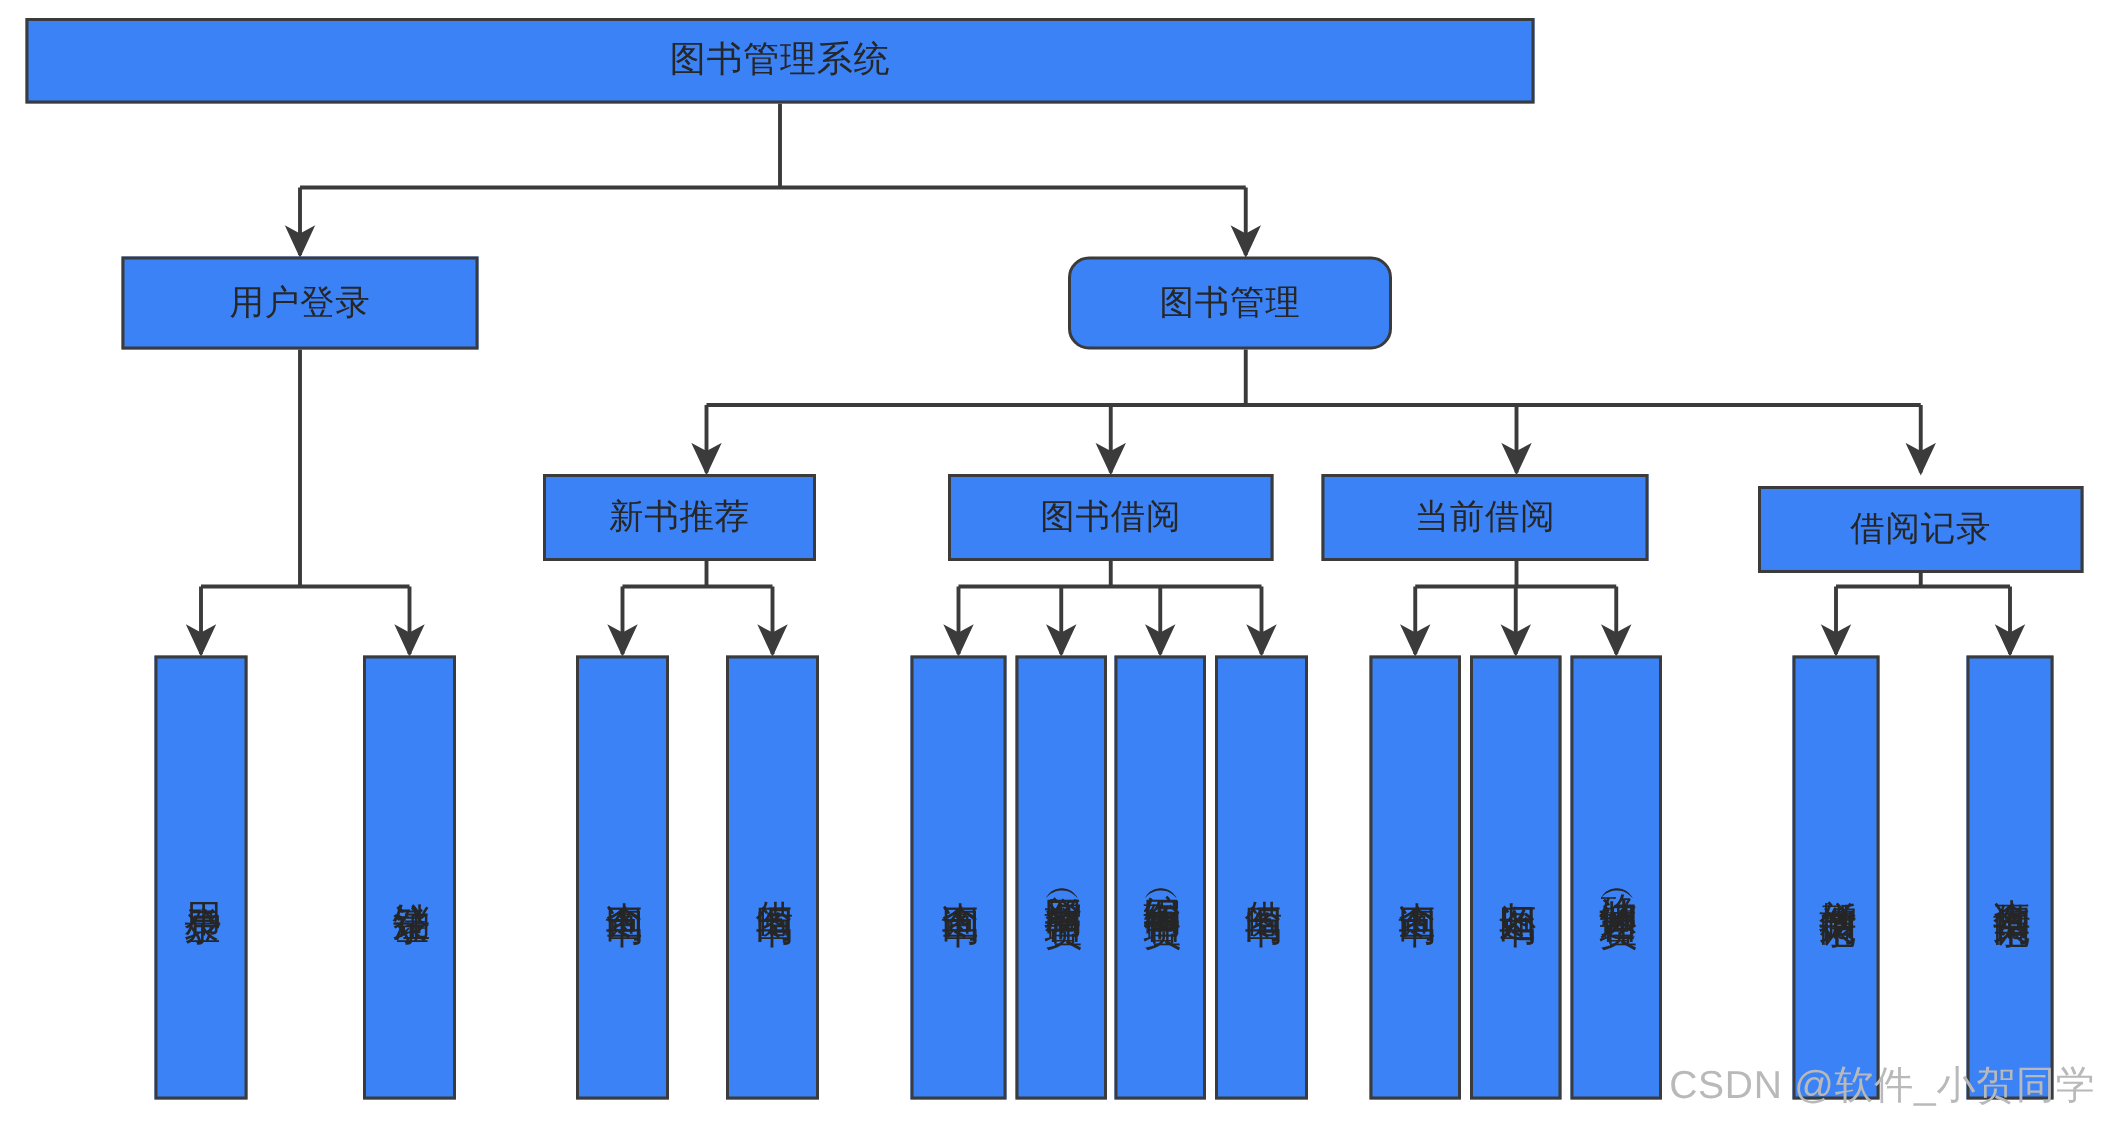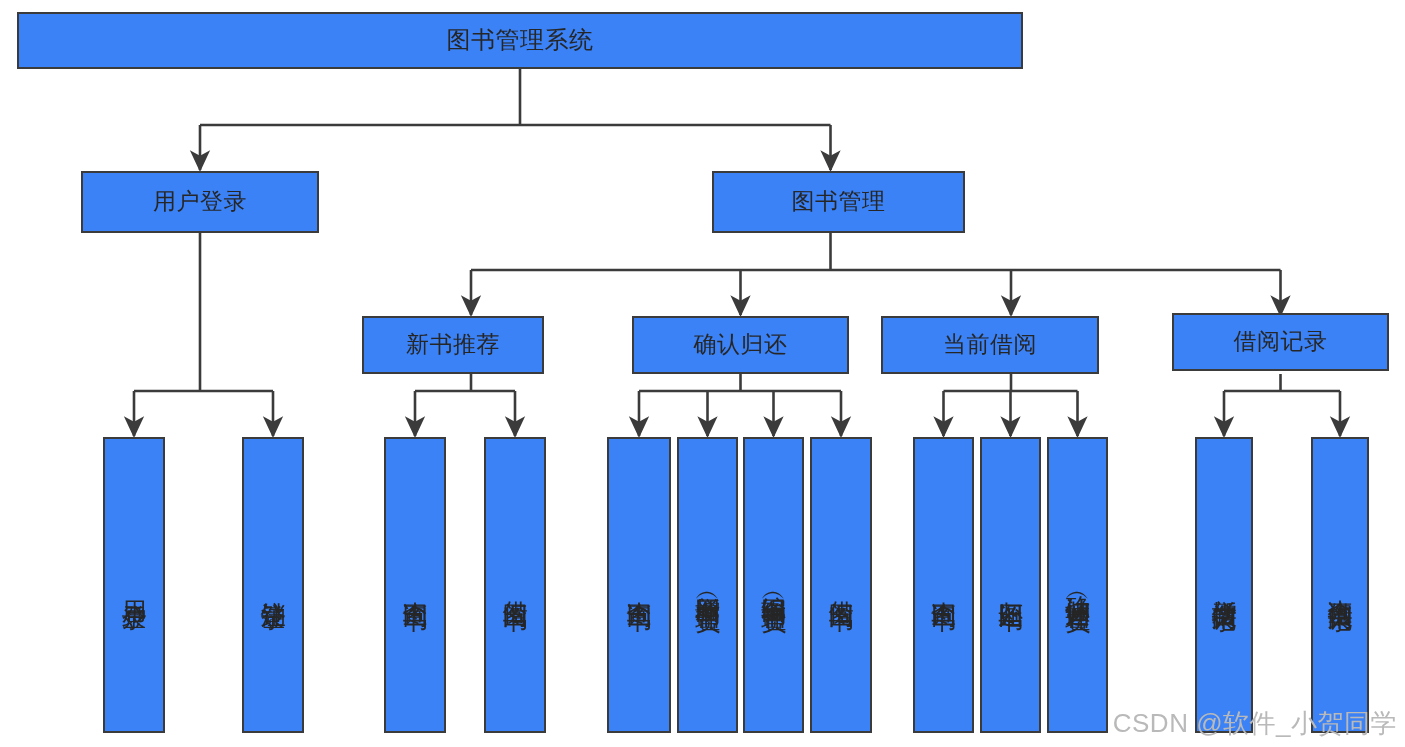--- a/index.html
+++ b/index.html
@@ -118,33 +118,33 @@
       </g>
   </svg>
 
   <div id="nodes">
       <div class="node horizontal root" style="left: 17px; top: 12px; width: 1006px; height: 57px;">
         <span class="node-label">图书管理系统</span>
       </div>
       <div class="node horizontal" style="left: 81px; top: 171px; width: 238px; height: 62px;">
         <span class="node-label">用户登录</span>
       </div>
-      <div class="node horizontal" style="left: 712px; top: 171px; width: 253px; height: 62px;">
+      <div class="node horizontal" style="left: 712px; top: 171px; width: 216px; height: 62px; border-radius: 14px;">
         <span class="node-label">图书管理</span>
       </div>
       <div class="node horizontal" style="left: 362px; top: 316px; width: 182px; height: 58px;">
         <span class="node-label">新书推荐</span>
       </div>
       <div class="node horizontal" style="left: 632px; top: 316px; width: 217px; height: 58px;">
-        <span class="node-label">确认归还</span>
+        <span class="node-label">图书借阅</span>
       </div>
       <div class="node horizontal" style="left: 881px; top: 316px; width: 218px; height: 58px;">
         <span class="node-label">当前借阅</span>
       </div>
-      <div class="node horizontal" style="left: 1172px; top: 313px; width: 217px; height: 58px;">
+      <div class="node horizontal" style="left: 1172px; top: 324px; width: 217px; height: 58px;">
         <span class="node-label">借阅记录</span>
       </div>
       <div class="node vertical" style="left: 103px; top: 437px; width: 62px; height: 296px;">
         <span class="node-label">用户登录</span>
       </div>
       <div class="node vertical" style="left: 242px; top: 437px; width: 62px; height: 296px;">
         <span class="node-label">注销登录</span>
       </div>
       <div class="node vertical" style="left: 384px; top: 437px; width: 62px; height: 296px;">
         <span class="node-label">查询图书</span>

